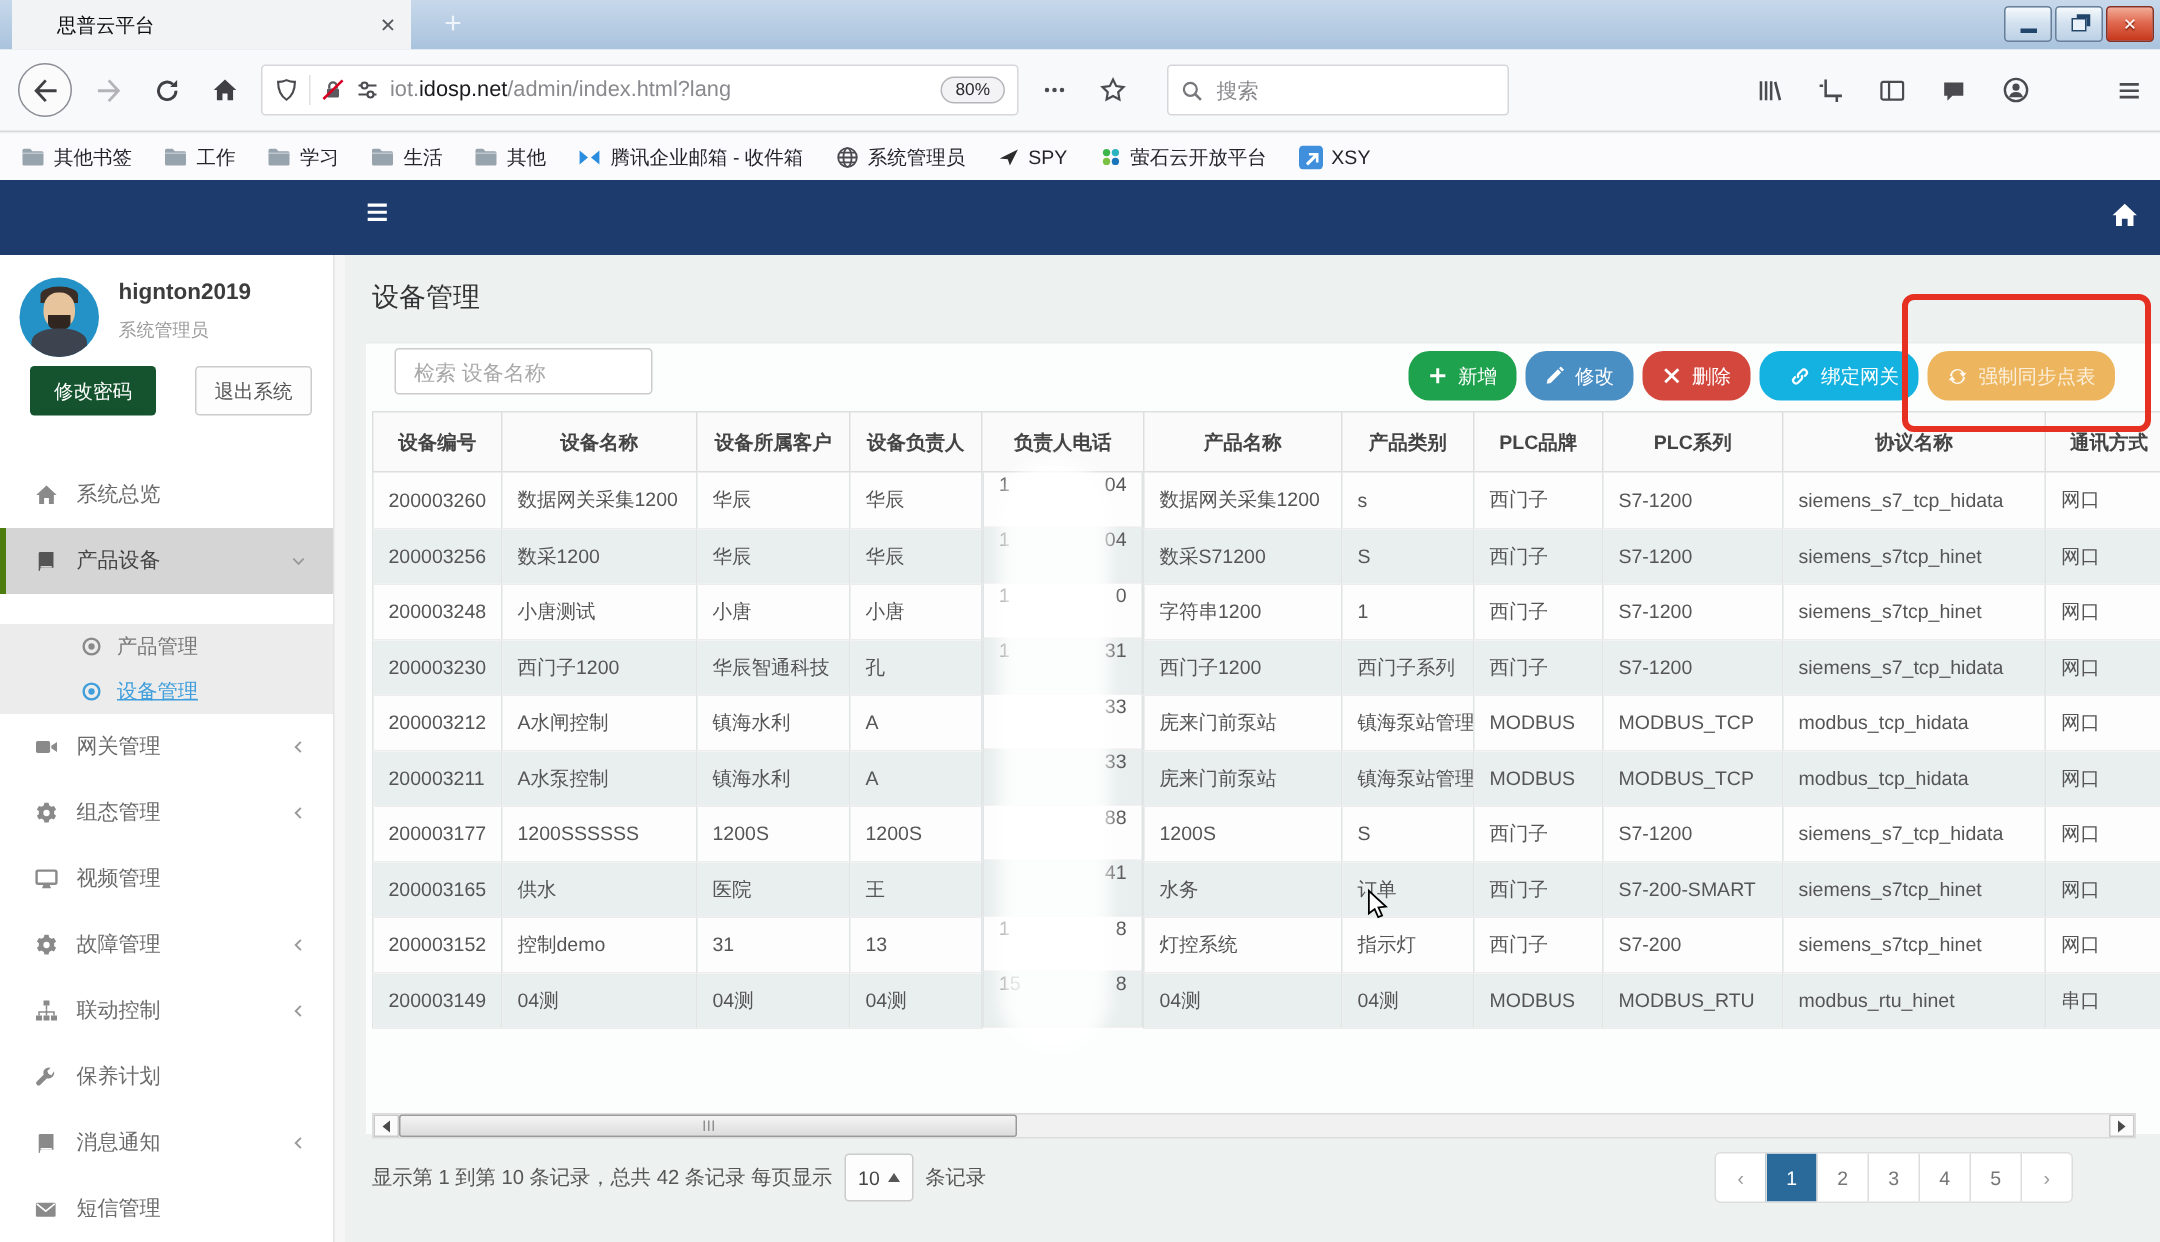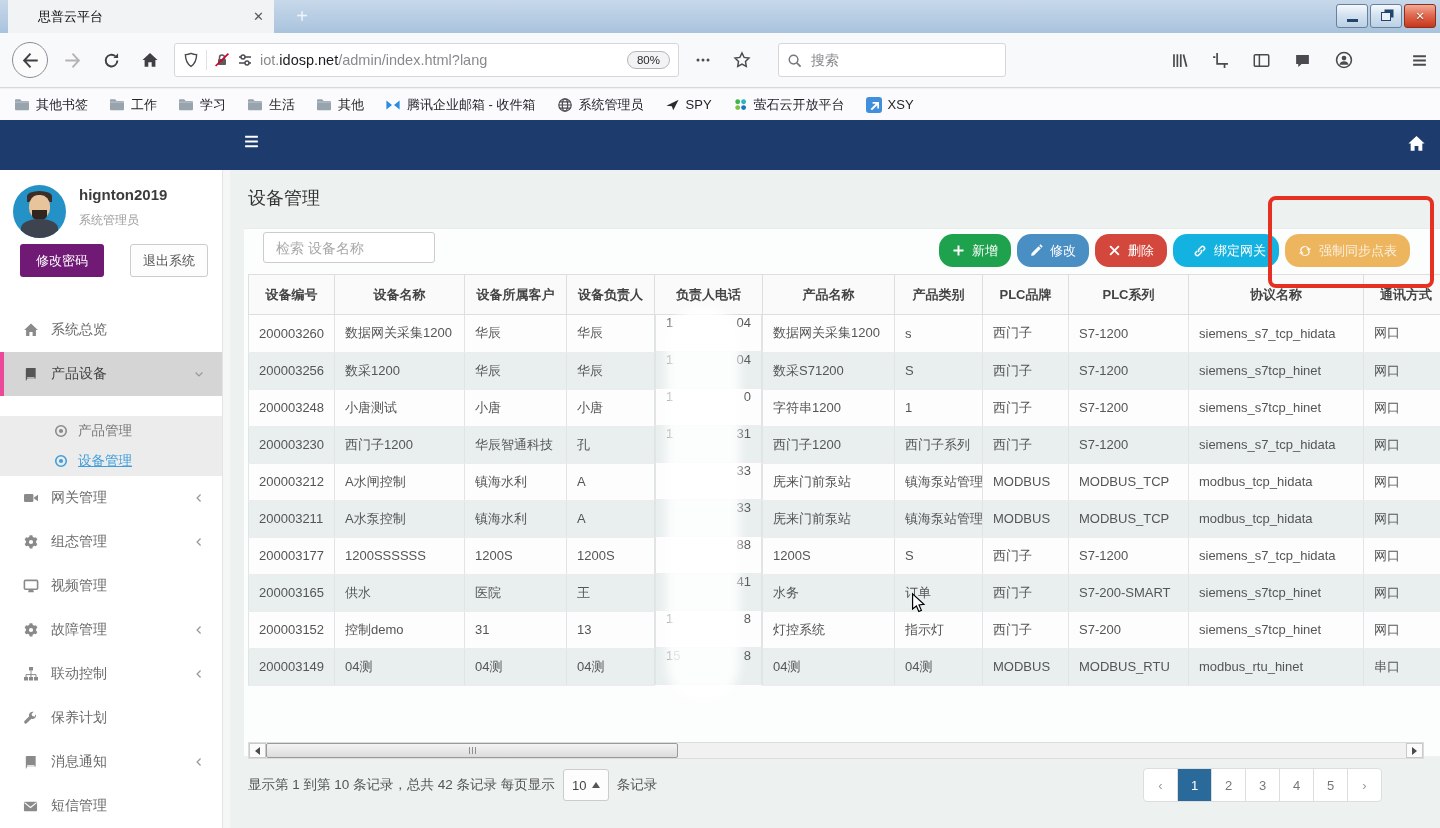--- a/index.html
+++ b/index.html
@@ -41,27 +41,27 @@
   .nav-home{position:absolute;right:14px;top:14px;color:#fff;}
   .sidebar{position:absolute;top:170px;left:0;width:230px;height:658px;background:#fff;overflow:hidden;}
   .sidebar::after{content:"";position:absolute;right:0;top:0;bottom:0;width:7px;background:#f6f6f6;border-left:1px solid #e4e4e4;}
   .avatar{position:absolute;left:13px;top:15px;width:53px;height:53px;border-radius:50%;background:#2492c6;overflow:hidden;}
   .avatar .head{position:absolute;left:16px;top:10px;width:21px;height:24px;border-radius:45%;background:#e8c49c;}
   .avatar .hair{position:absolute;left:14px;top:6px;width:25px;height:11px;border-radius:50% 50% 0 0;background:#3a2e26;}
   .avatar .beard{position:absolute;left:19px;top:25px;width:15px;height:10px;border-radius:0 0 45% 45%;background:#30261f;}
   .avatar .body{position:absolute;left:8px;top:34px;width:37px;height:20px;border-radius:45% 45% 0 0;background:#3d4450;}
   .u-name{position:absolute;left:79px;top:16px;font-size:15px;font-weight:bold;color:#3c3c3c;}
   .u-role{position:absolute;left:79px;top:42px;font-size:12px;color:#9c9c9c;}
-  .btn-pwd{position:absolute;left:20px;top:74px;width:84px;height:33px;background:#701a75;color:#fff;border:none;border-radius:3px;font-size:13px;font-family:inherit;}
+  .btn-pwd{position:absolute;left:20px;top:74px;width:84px;height:33px;background:#14532d;color:#fff;border:none;border-radius:3px;font-size:13px;font-family:inherit;}
   .btn-logout{position:absolute;left:130px;top:74px;width:78px;height:33px;background:#fdfdfd;color:#555;border:1px solid #ccc;border-radius:3px;font-size:13px;font-family:inherit;}
   .menu{position:absolute;left:0;top:138px;right:8px;}
   .mi{height:44px;display:flex;align-items:center;padding-left:22px;color:#6b6b6b;font-size:14px;gap:12px;position:relative;}
   .mi .ic{width:17px;display:flex;justify-content:center;color:#8a8a8a;}
   .mi .chev{position:absolute;right:18px;color:#999;}
-  .mi.active{background:#d5d5d5;border-left:4px solid #ec4899;padding-left:18px;color:#454545;}
+  .mi.active{background:#d5d5d5;border-left:4px solid #4d7c0f;padding-left:18px;color:#454545;}
   .mi.active .ic{color:#555;}
   .submenu{background:#ececec;padding:0;margin-top:20px;}
   .smi{height:30px;display:flex;align-items:center;padding-left:54px;gap:10px;font-size:13.5px;color:#777;}
   .smi .ic{width:14px;display:flex;justify-content:center;color:#8a8a8a;}
   .smi.active{color:#3f9edb;text-decoration:underline;}
   .smi.active .ic{color:#3f9edb;}
   
   .content{position:absolute;top:170px;left:230px;width:1210px;height:658px;background:#edf1f0;}
   .page-title{position:absolute;left:18px;top:16px;font-size:18px;color:#333;}
   .panel{position:absolute;left:14px;top:58px;right:0;height:527px;background:#fcfdfd;border-top:1px solid #e9ecec;}

